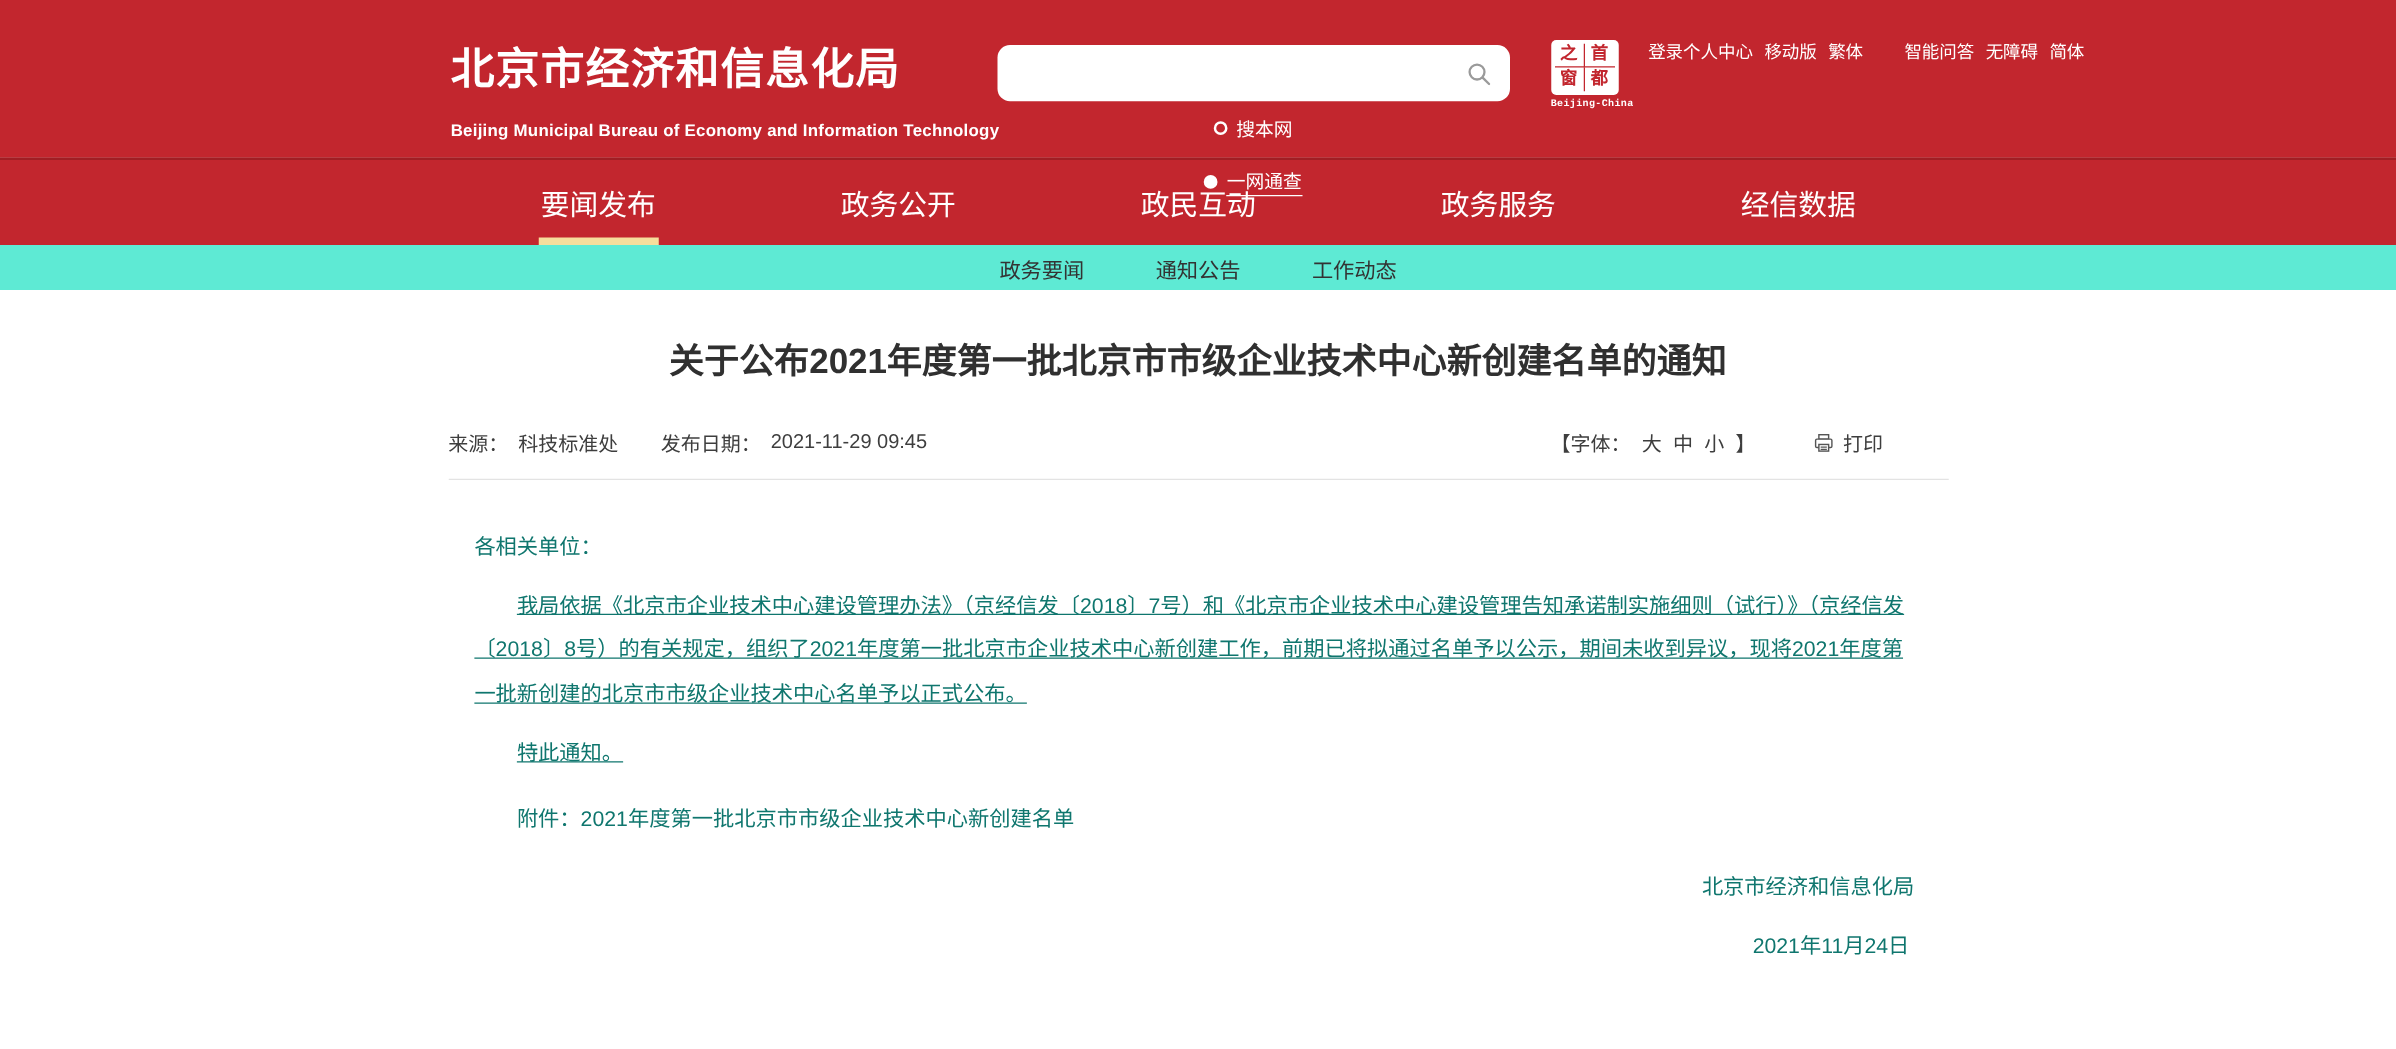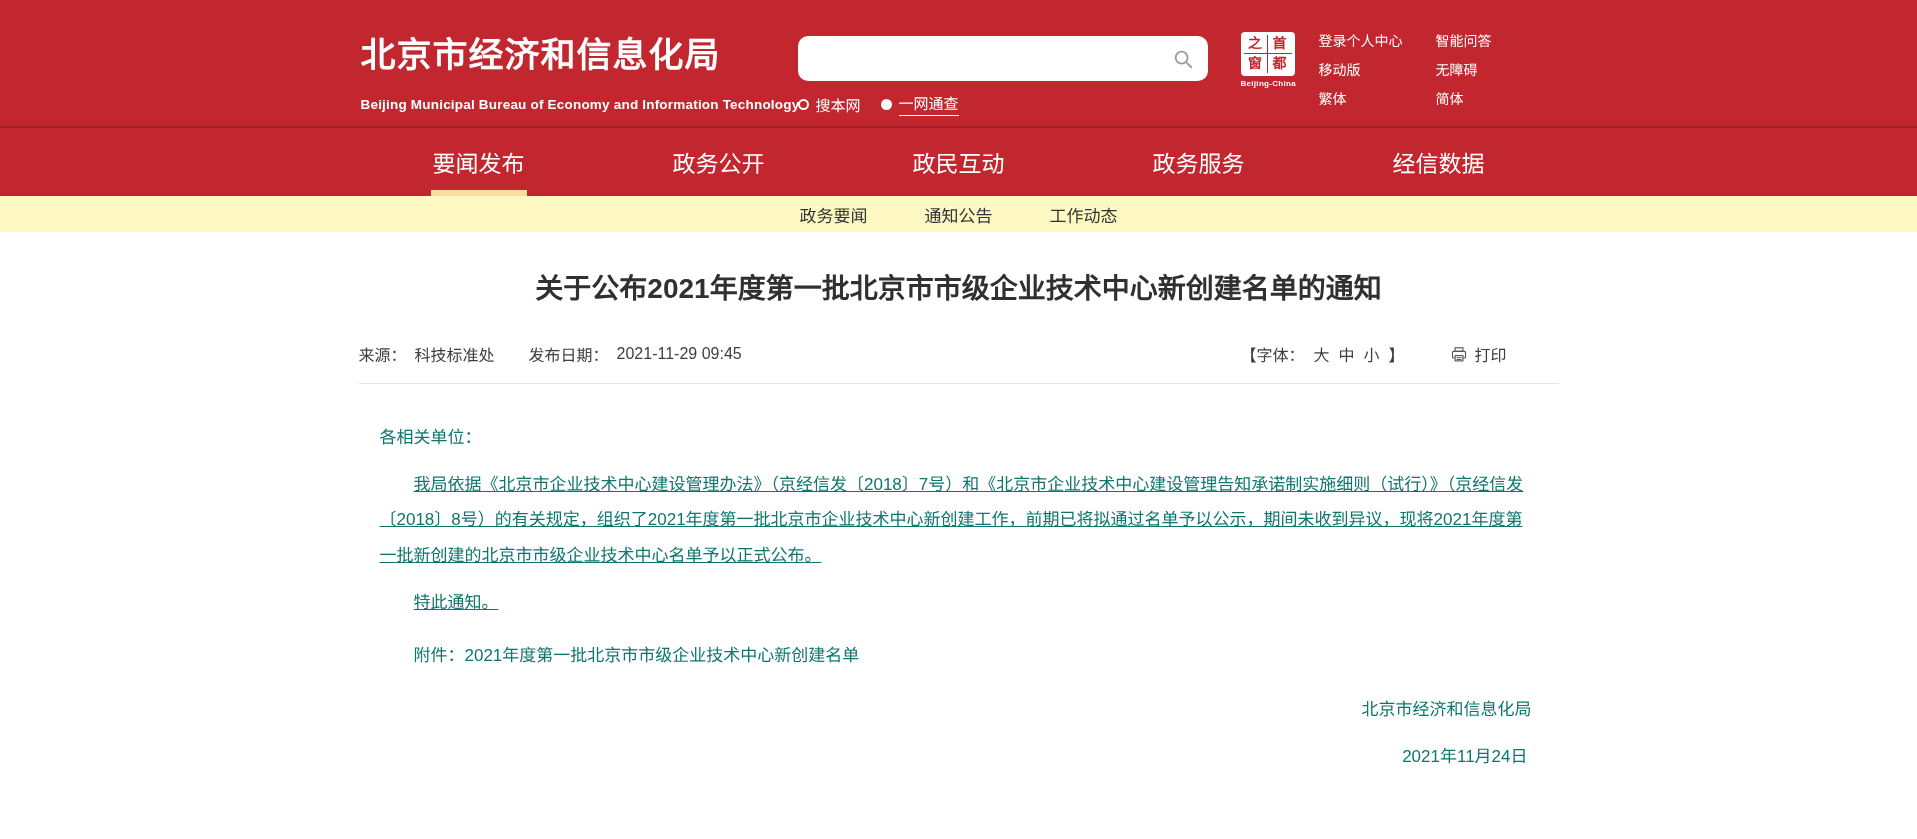--- a/index.html
+++ b/index.html
@@ -14,53 +14,53 @@
   .brand { position:absolute; left:2px; top:26px; cursor:pointer; }
   .brand-cn { color:#fff; font-size:35px; font-weight:700; letter-spacing:1px; }
   .brand-en { color:#fff; font-size:13.5px; font-weight:700; margin-top:20px; letter-spacing:.2px; }
 
   .search-area { position:absolute; left:439px; top:36px; width:410px; }
   .search-box { width:410px; height:45px; background:#fff; border-radius:10px;
     display:flex; align-items:center; padding:0 14px; }
   .search-input { flex:1; border:none; outline:none; font-size:16px; background:transparent; height:100%; }
   .search-icon { width:22px; height:22px; display:flex; align-items:center; cursor:pointer; }
   .search-scopes { margin-top:11px; display:flex; align-items:center; gap:20px;
-    color:#fff; font-size:15px; }
+    color:#fff; font-size:15px;flex-direction:column; }
   .scope { display:flex; align-items:center; gap:7px; cursor:pointer; }
   .radio-ring { width:11px; height:11px; border:2px solid #fff; border-radius:50%; }
   .radio-dot  { width:11px; height:11px; background:#fff; border-radius:50%; }
   .scope-underline { border-bottom:1px solid #fff; padding-bottom:2px; }
 
   .badge { position:absolute; left:882px; top:32px; cursor:pointer; text-align:center; }
   .badge-grid { width:54px; height:44px; background:#fff; border-radius:4px;
     display:grid; grid-template-columns:1fr 1fr; grid-template-rows:1fr 1fr; padding:3px; }
   .badge-cell { color:#C2262E; font-weight:700; font-size:14px; line-height:1;
     display:flex; align-items:center; justify-content:center;
     font-family:"Liberation Serif","DejaVu Serif",serif; }
   .badge-cell.c0 { border-right:1px solid #C2262E; border-bottom:1px solid #C2262E; }
   .badge-cell.c1 { border-bottom:1px solid #C2262E; }
   .badge-cell.c2 { border-right:1px solid #C2262E; }
   .badge-caption { color:#fff; font-size:8px; font-weight:700; margin-top:3px;
-    font-family:Liberation Sans, sans-serif; letter-spacing:.3px; }
+    font-family:Liberation Mono, monospace; letter-spacing:.3px; }
 
   .quick-links { position:absolute; left:960px; top:30px; display:flex; gap:33px; }
-  .ql-col { display:flex; flex-direction:column; gap:9px; }
+  .ql-col { display:flex; flex-direction:row; gap:9px; }
   .ql-col .ql-item { color:#fff; font-size:14px; cursor:pointer; white-space:nowrap; }
   .ql-col2 { margin-left:0; }
 
   
   .nav { background:#C2262E; border-top:2px solid #A01E24; }
   .nav-inner { display:flex; height:68px; }
   .nav-item { width:240px; height:68px; display:flex; align-items:center; justify-content:center;
     color:#fff; font-size:23px; cursor:pointer; position:relative; }
   .nav-item.active .nav-underline { position:absolute; bottom:0; left:50%; transform:translateX(-50%);
     width:96px; height:6px; background:#F6DE9C; }
 
   
-  .subnav { background:#fef9c3; height:36px; }
+  .subnav { background:#5eead4; height:36px; }
   .subnav-inner { display:flex; justify-content:center; gap:57px; height:36px; align-items:center; }
   .subnav-item { font-size:17px; color:#333; cursor:pointer; }
 
   
   .breadcrumb { margin-top:17px; font-size:15px; color:#404040; }
   .breadcrumb .crumb { cursor:pointer; }
   .breadcrumb .sep { color:#666; margin:0 7px; }
 
   .article-title { margin-top:34px; text-align:center; font-size:28px; font-weight:700; color:#303030; }
 

